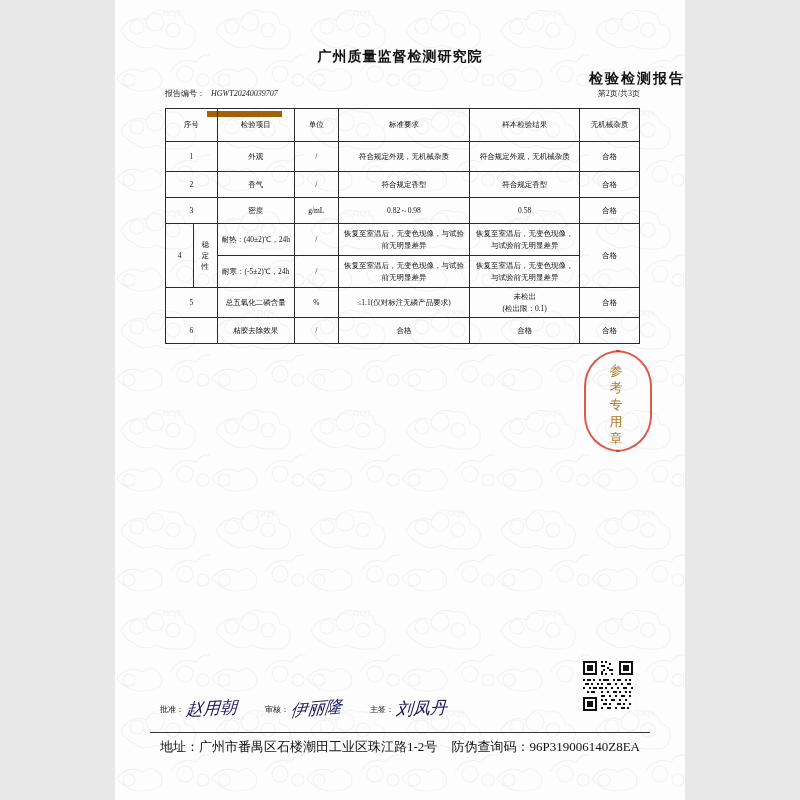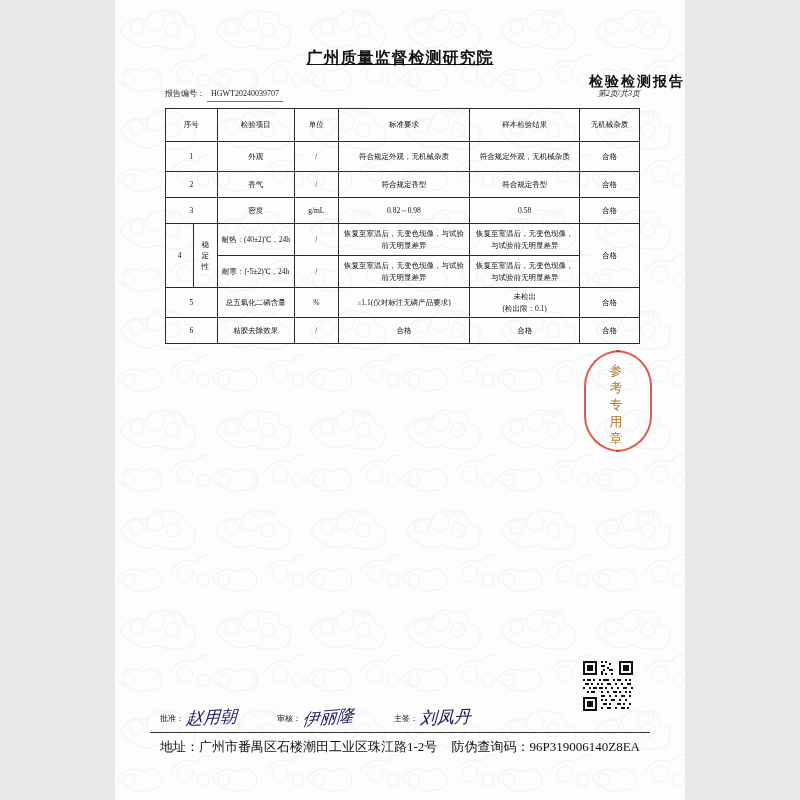--- a/index.html
+++ b/index.html
@@ -32,24 +32,23 @@
   .header {
     position: absolute;
     top: 48px;
     left: 0;
     width: 570px;
     text-align: center;
   }
   .org-name {
     font-family: "Liberation Serif", serif;
     font-weight: bold;
-    font-size: 16px;
+    font-size: 14px;
     color: #111;
     letter-spacing: 1px;
-    text-decoration: underline;
   }
   .report-title {
     font-family: "Liberation Serif", serif;
     font-weight: bold;
     font-size: 14px;
     color: #111;
     letter-spacing: 2px;
     margin-top: 4px;
     text-align: right;
   }
@@ -60,25 +59,26 @@
     width: 475px;
     display: flex;
     justify-content: space-between;
     font-size: 8px;
     font-family: "Liberation Serif", serif;
     color: #222;
   }
   .meta-left { white-space: nowrap; }
   .meta-left .meta-underline {
     display: inline-block;
-    border-bottom: 1px solid #a16207;
-    padding: 0 4px 3px 4px;
+    border-bottom: 6px solid #a16207;
+    padding: 0 4px 13px 4px;
     margin-left: 2px;
-  }
-  .meta-right { white-space: nowrap; font-style: italic; }
+    font-style: italic;
+  }
+  .meta-right { white-space: nowrap; }
 
   table.report {
     position: absolute;
     top: 108px;
     left: 50px;
     width: 475px;
     border-collapse: collapse;
     font-family: Liberation Serif, serif;
     font-size: 7.5px;
     color: #111;
@@ -154,24 +154,23 @@
 
   
   .sig-area {
     position: absolute;
     left: 35px;
     top: 700px;
     width: 500px;
   }
   .sig-row {
     display: flex;
-    align-items: center;
+    align-items: flex-start;
     height: 34px;
     padding-left: 10px;
-    gap: 12px;
   }
   .sig-group {
     display: flex;
     align-items: flex-end;
     margin-right: 28px;
   }
   .sig-label {
     font-family: "Liberation Serif", serif;
     font-size: 8px;
     color: #111;

